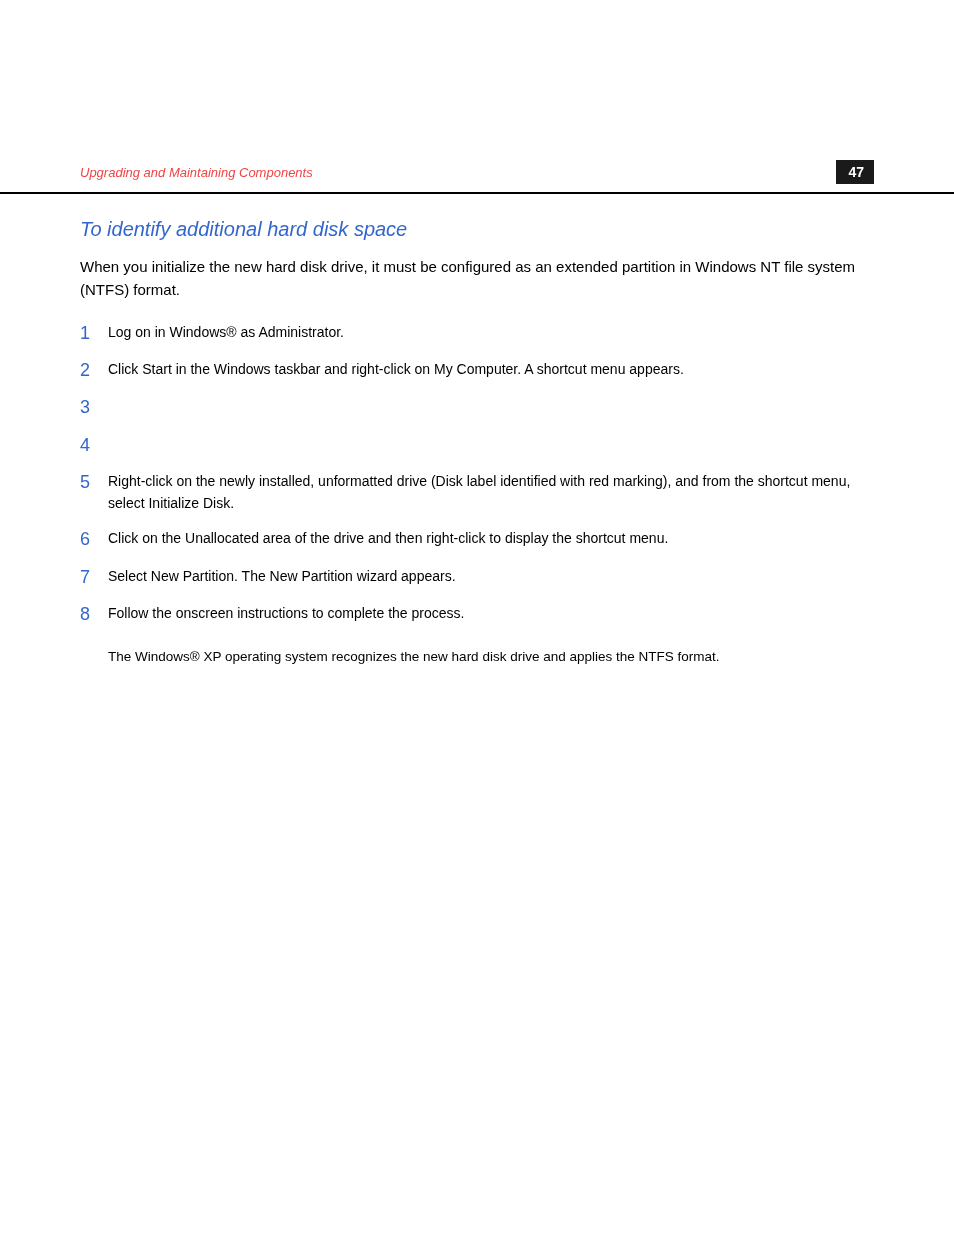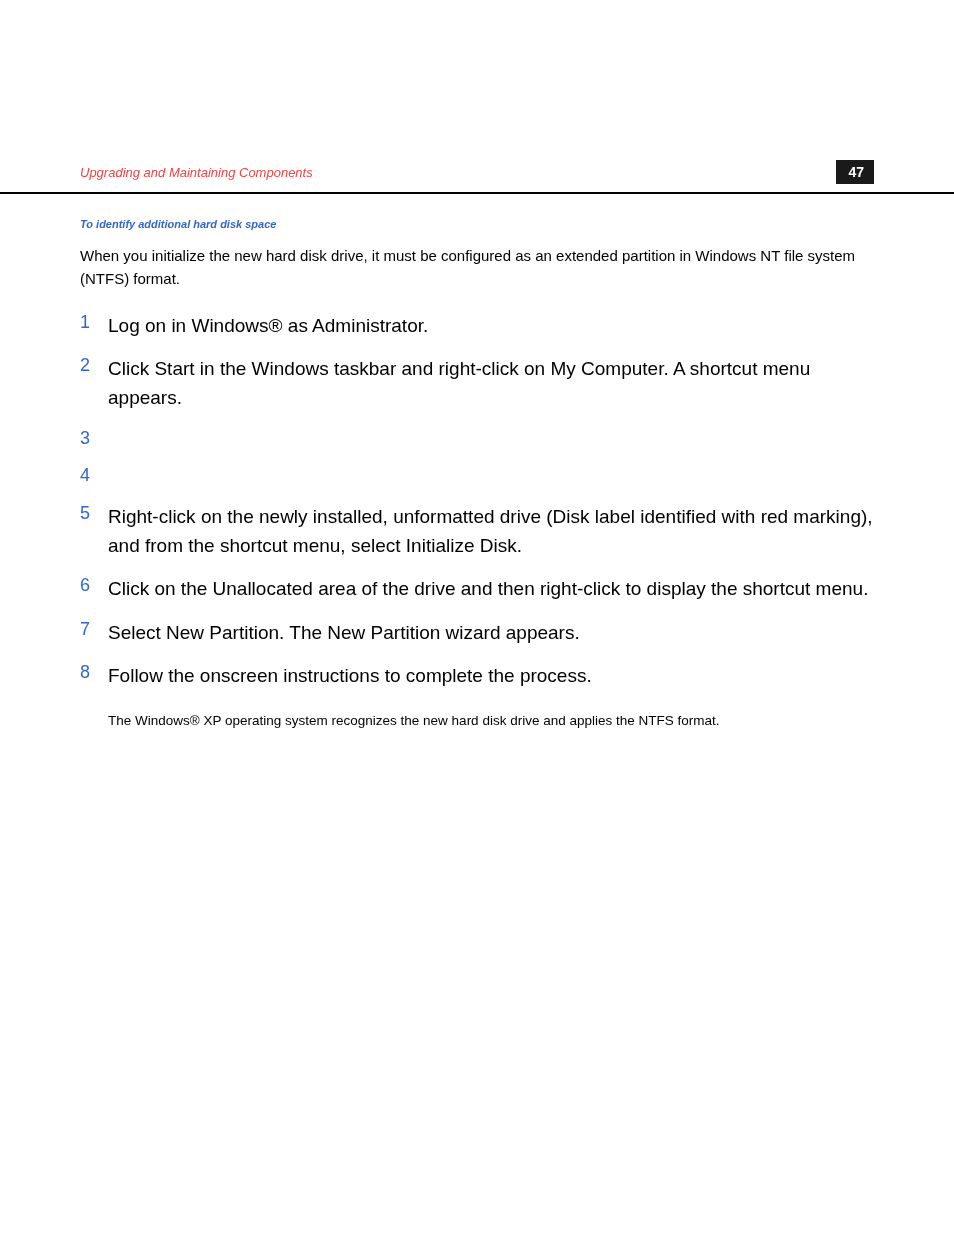--- a/index.html
+++ b/index.html
@@ -57,22 +57,22 @@
 
     
     .content {
       padding: 0 80px 40px 80px;
     }
 
     .section-title {
       font-family: Arial, sans-serif;
       font-style: italic;
       color: #3366cc;
-      font-size: 11px;
-      font-weight: bold;
+      font-size: 20px;
+      font-weight: normal;
       margin-bottom: 14px;
     }
 
     .intro-text {
       font-family: Arial, sans-serif;
       font-size: 15px;
       color: #000000;
       line-height: 1.55;
       margin-bottom: 20px;
     }
@@ -94,21 +94,21 @@
       font-size: 18px;
       color: #3366cc;
       font-weight: normal;
       min-width: 28px;
       padding-top: 0px;
       line-height: 1.3;
     }
 
     .step-text {
       font-family: Arial, sans-serif;
-      font-size: 19px;
+      font-size: 14px;
       color: #000000;
       line-height: 1.55;
       flex: 1;
     }
 
     .footer-text {
       font-family: Arial, sans-serif;
       font-size: 13.5px;
       color: #000000;
       line-height: 1.55;

